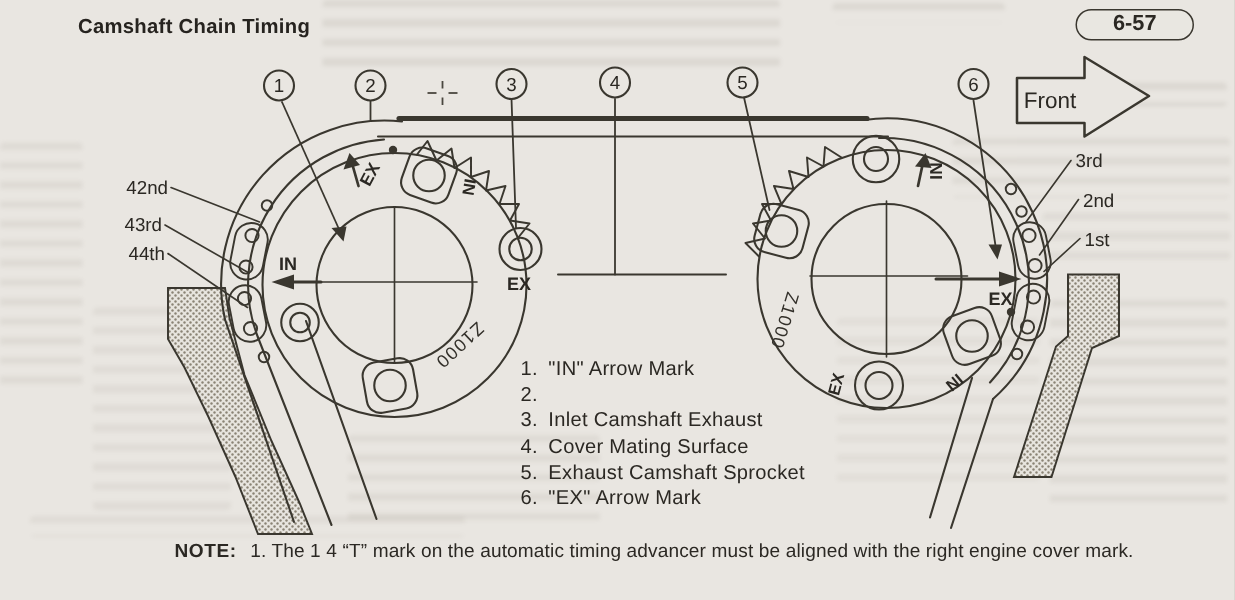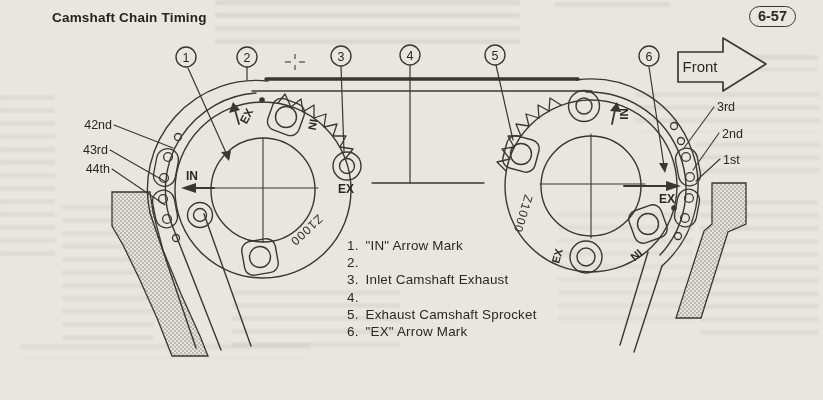--- a/index.html
+++ b/index.html
@@ -19,21 +19,21 @@
     border-radius:3px;
     pointer-events:none;
   }
   .title{
     position:absolute;left:52px;top:10px;
     font-size:13.5px;font-weight:bold;letter-spacing:.2px;color:#26231f;
   }
   .pagenum{
     position:absolute;right:27px;top:6px;
     border:1.7px solid #3a372f;border-radius:12px;
-    padding:0 8px;line-height:19px;
+    padding:0 24px;line-height:19px;
     font-size:14.5px;font-weight:bold;color:#2b2823;
     background:rgba(233,230,225,.85);
   }
   .legend{
     position:absolute;left:347px;top:238px;
   }
   .legend .row{
     display:flex;gap:7px;height:17.2px;align-items:baseline;
     font-size:13.4px;color:#2b2823;letter-spacing:.2px;
   }
@@ -273,25 +273,29 @@
       </div>
     <div class="row">
         <span>2.</span>
       </div>
     <div class="row">
         <span>3.</span>
         <span>Inlet Camshaft Exhaust</span>
       </div>
     <div class="row">
         <span>4.</span>
+        <span>Cover Mating Surface</span>
       </div>
     <div class="row">
         <span>5.</span>
         <span>Exhaust Camshaft Sprocket</span>
       </div>
     <div class="row">
         <span>6.</span>
         <span>"EX" Arrow Mark</span>
       </div>
   </div>
 
+  <div class="note">
+    <b>NOTE:</b><span>1. The 1 4 “T” mark on the automatic timing advancer must be aligned with the right engine cover mark.</span>
+  </div>
 
 </div>
 
 </body></html>

